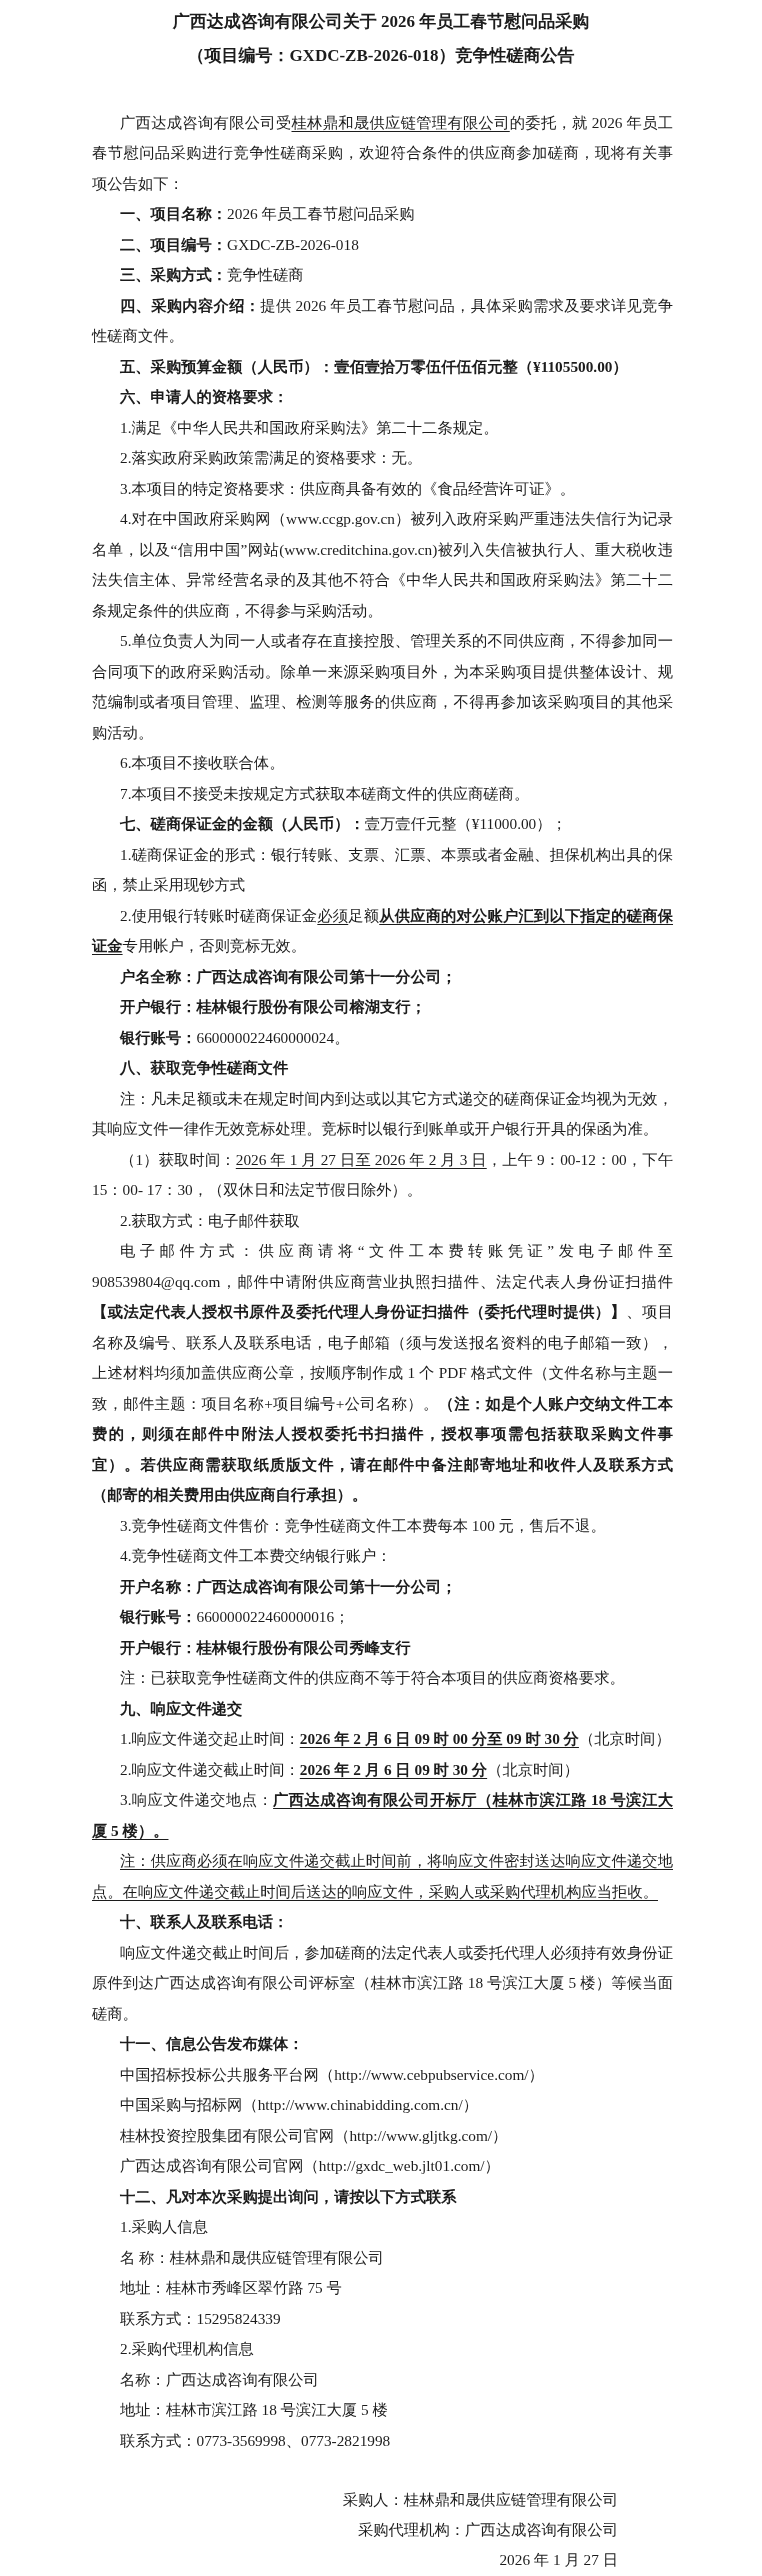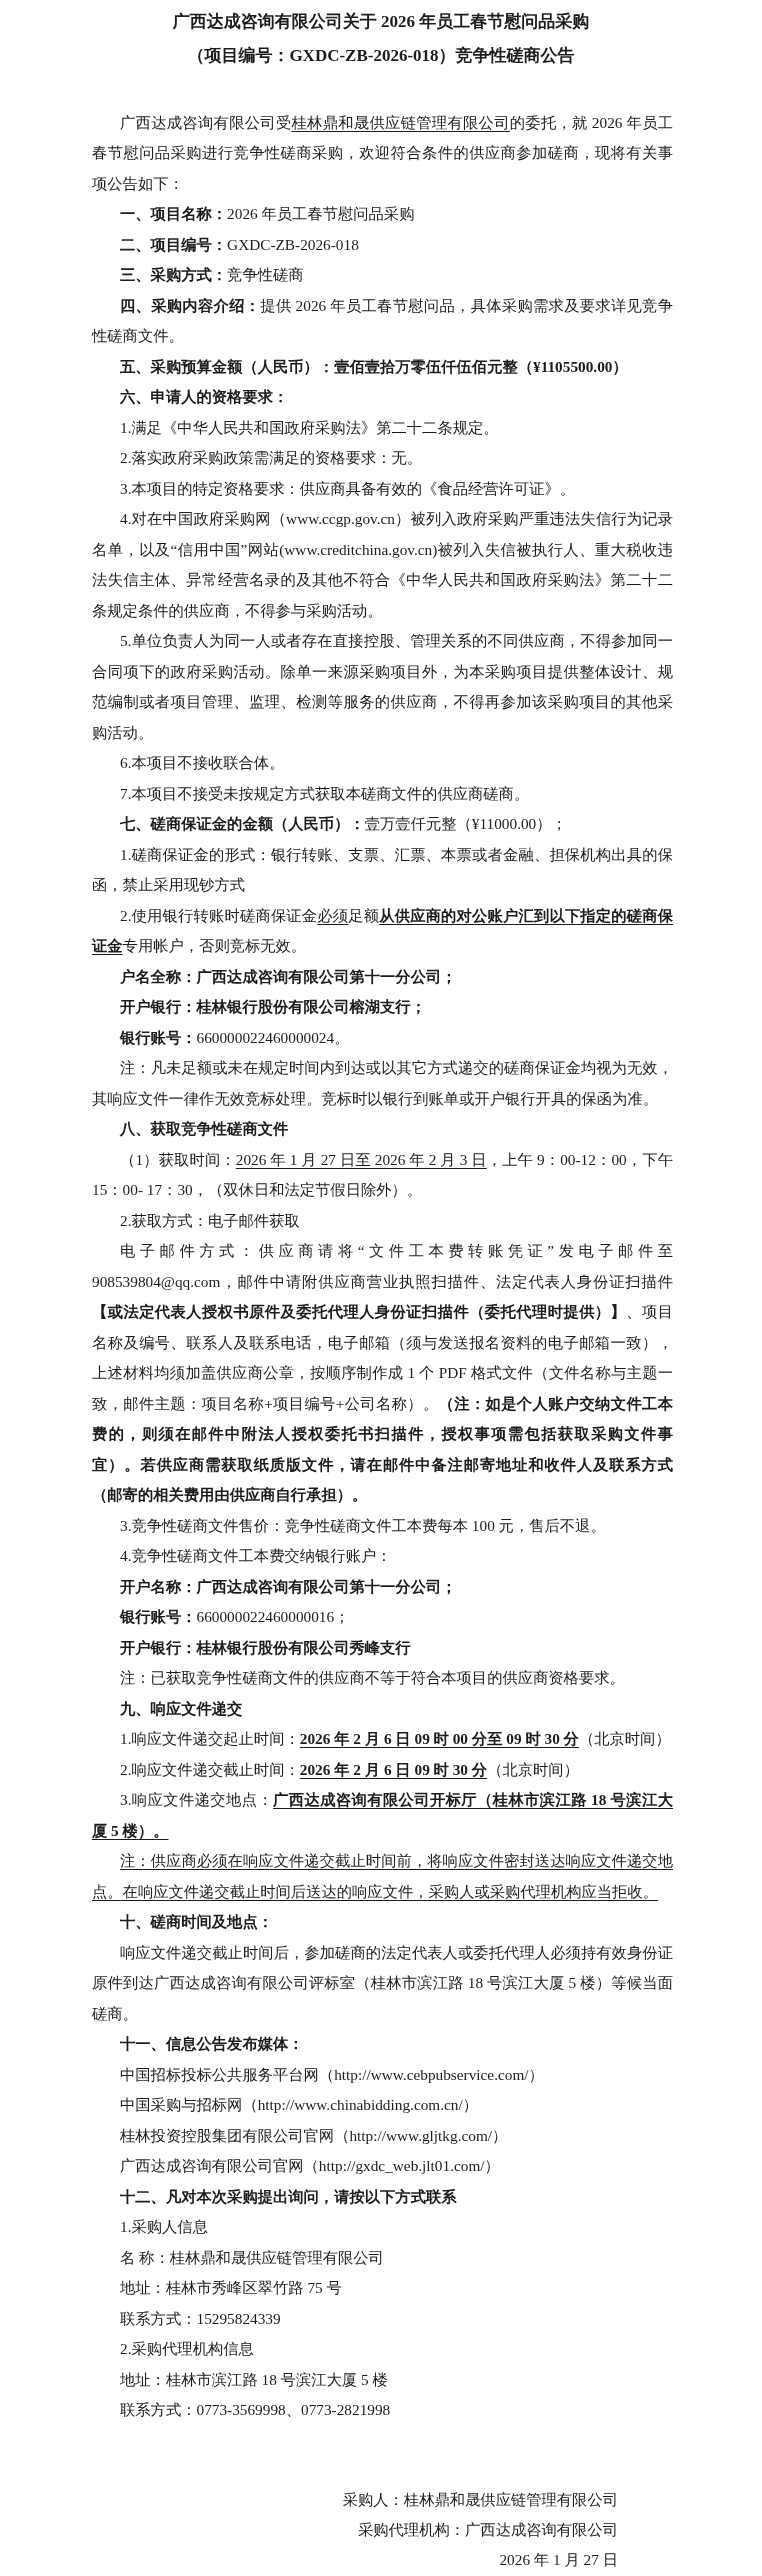--- a/index.html
+++ b/index.html
@@ -67,49 +67,50 @@
       <p><span>4.对在中国政府采购网（www.ccgp.gov.cn）被列入政府采购严重违法失信行为记录名单，以及“信用中国”网站(www.creditchina.gov.cn)被列入失信被执行人、重大税收违法失信主体、异常经营名录的及其他不符合《中华人民共和国政府采购法》第二十二条规定条件的供应商，不得参与采购活动。</span></p>
       <p><span>5.单位负责人为同一人或者存在直接控股、管理关系的不同供应商，不得参加同一合同项下的政府采购活动。除单一来源采购项目外，为本采购项目提供整体设计、规范编制或者项目管理、监理、检测等服务的供应商，不得再参加该采购项目的其他采购活动。</span></p>
       <p><span>6.本项目不接收联合体。</span></p>
       <p><span>7.本项目不接受未按规定方式获取本磋商文件的供应商磋商。</span></p>
       <p><span class="run-b">七、磋商保证金的金额（人民币）：</span><span>壹万壹仟元整（¥11000.00）；</span></p>
       <p><span>1.磋商保证金的形式：银行转账、支票、汇票、本票或者金融、担保机构出具的保函，禁止采用现钞方式</span></p>
       <p><span>2.使用银行转账时磋商保证金</span><span class="run-u">必须</span><span>足额</span><span class="run-b run-u">从供应商的对公账户汇到以下指定的磋商保证金</span><span>专用帐户，否则竞标无效。</span></p>
       <p><span class="run-b">户名全称：广西达成咨询有限公司第十一分公司；</span></p>
       <p><span class="run-b">开户银行：桂林银行股份有限公司榕湖支行；</span></p>
       <p><span class="run-b">银行账号：</span><span>660000022460000024。</span></p>
+      <p><span class="run-b">八、获取竞争性磋商文件</span></p>
       <p><span>注：凡未足额或未在规定时间内到达或以其它方式递交的磋商保证金均视为无效，其响应文件一律作无效竞标处理。竞标时以银行到账单或开户银行开具的保函为准。</span></p>
-      <p><span class="run-b">八、获取竞争性磋商文件</span></p>
       <p><span>（1）获取时间：</span><span class="run-u">2026 年 1 月 27 日至 2026 年 2 月 3 日</span><span>，上午 9：00-12：00，下午 15：00- 17：30，（双休日和法定节假日除外）。</span></p>
       <p><span>2.获取方式：电子邮件获取</span></p>
       <p><span>电子邮件方式：供应商请将“文件工本费转账凭证”发电子邮件至 908539804@qq.com，邮件中请附供应商营业执照扫描件、法定代表人身份证扫描件</span><span class="run-b">【或法定代表人授权书原件及委托代理人身份证扫描件（委托代理时提供）】</span><span>、项目名称及编号、联系人及联系电话，电子邮箱（须与发送报名资料的电子邮箱一致），上述材料均须加盖供应商公章，按顺序制作成 1 个 PDF 格式文件（文件名称与主题一致，邮件主题：项目名称+项目编号+公司名称）。</span><span class="run-b">（注：如是个人账户交纳文件工本费的，则须在邮件中附法人授权委托书扫描件，授权事项需包括获取采购文件事宜）。若供应商需获取纸质版文件，请在邮件中备注邮寄地址和收件人及联系方式（邮寄的相关费用由供应商自行承担）。</span></p>
       <p><span>3.竞争性磋商文件售价：竞争性磋商文件工本费每本 100 元，售后不退。</span></p>
       <p><span>4.竞争性磋商文件工本费交纳银行账户：</span></p>
       <p><span class="run-b">开户名称：广西达成咨询有限公司第十一分公司；</span></p>
       <p><span class="run-b">银行账号：</span><span>660000022460000016；</span></p>
       <p><span class="run-b">开户银行：桂林银行股份有限公司秀峰支行</span></p>
       <p><span>注：已获取竞争性磋商文件的供应商不等于符合本项目的供应商资格要求。</span></p>
       <p><span class="run-b">九、响应文件递交</span></p>
       <p><span>1.响应文件递交起止时间：</span><span class="run-b run-u">2026 年 2 月 6 日 09 时 00 分至 09 时 30 分</span><span>（北京时间）</span></p>
       <p><span>2.响应文件递交截止时间：</span><span class="run-b run-u">2026 年 2 月 6 日 09 时 30 分</span><span>（北京时间）</span></p>
       <p><span>3.响应文件递交地点：</span><span class="run-b run-u">广西达成咨询有限公司开标厅（桂林市滨江路 18 号滨江大厦 5 楼）。</span></p>
       <p><span class="run-u">注：供应商必须在响应文件递交截止时间前，将响应文件密封送达响应文件递交地点。在响应文件递交截止时间后送达的响应文件，采购人或采购代理机构应当拒收。</span></p>
-      <p><span class="run-b">十、磋商时间及地点：</span></p>
+      <p><span class="run-b">十、联系人及联系电话：</span></p>
       <p><span>响应文件递交截止时间后，参加磋商的法定代表人或委托代理人必须持有效身份证原件到达广西达成咨询有限公司评标室（桂林市滨江路 18 号滨江大厦 5 楼）等候当面磋商。</span></p>
       <p><span class="run-b">十一、信息公告发布媒体：</span></p>
       <p><span>中国招标投标公共服务平台网（http://www.cebpubservice.com/）</span></p>
       <p><span>中国采购与招标网（http://www.chinabidding.com.cn/）</span></p>
       <p><span>桂林投资控股集团有限公司官网（http://www.gljtkg.com/）</span></p>
       <p><span>广西达成咨询有限公司官网（http://gxdc_web.jlt01.com/）</span></p>
       <p><span class="run-b">十二、凡对本次采购提出询问，请按以下方式联系</span></p>
       <p><span>1.采购人信息</span></p>
       <p><span>名 称：桂林鼎和晟供应链管理有限公司</span></p>
       <p><span>地址：桂林市秀峰区翠竹路 75 号</span></p>
       <p><span>联系方式：15295824339</span></p>
       <p><span>2.采购代理机构信息</span></p>
+      <p><span>名称：广西达成咨询有限公司</span></p>
       <p><span>地址：桂林市滨江路 18 号滨江大厦 5 楼</span></p>
       <p><span>联系方式：0773-3569998、0773-2821998</span></p>
     </div>
 
   <div class="doc-footer">
     <div>采购人：桂林鼎和晟供应链管理有限公司</div>
     <div>采购代理机构：广西达成咨询有限公司</div>
     <div>2026 年 1 月 27 日</div>
   </div>
 

